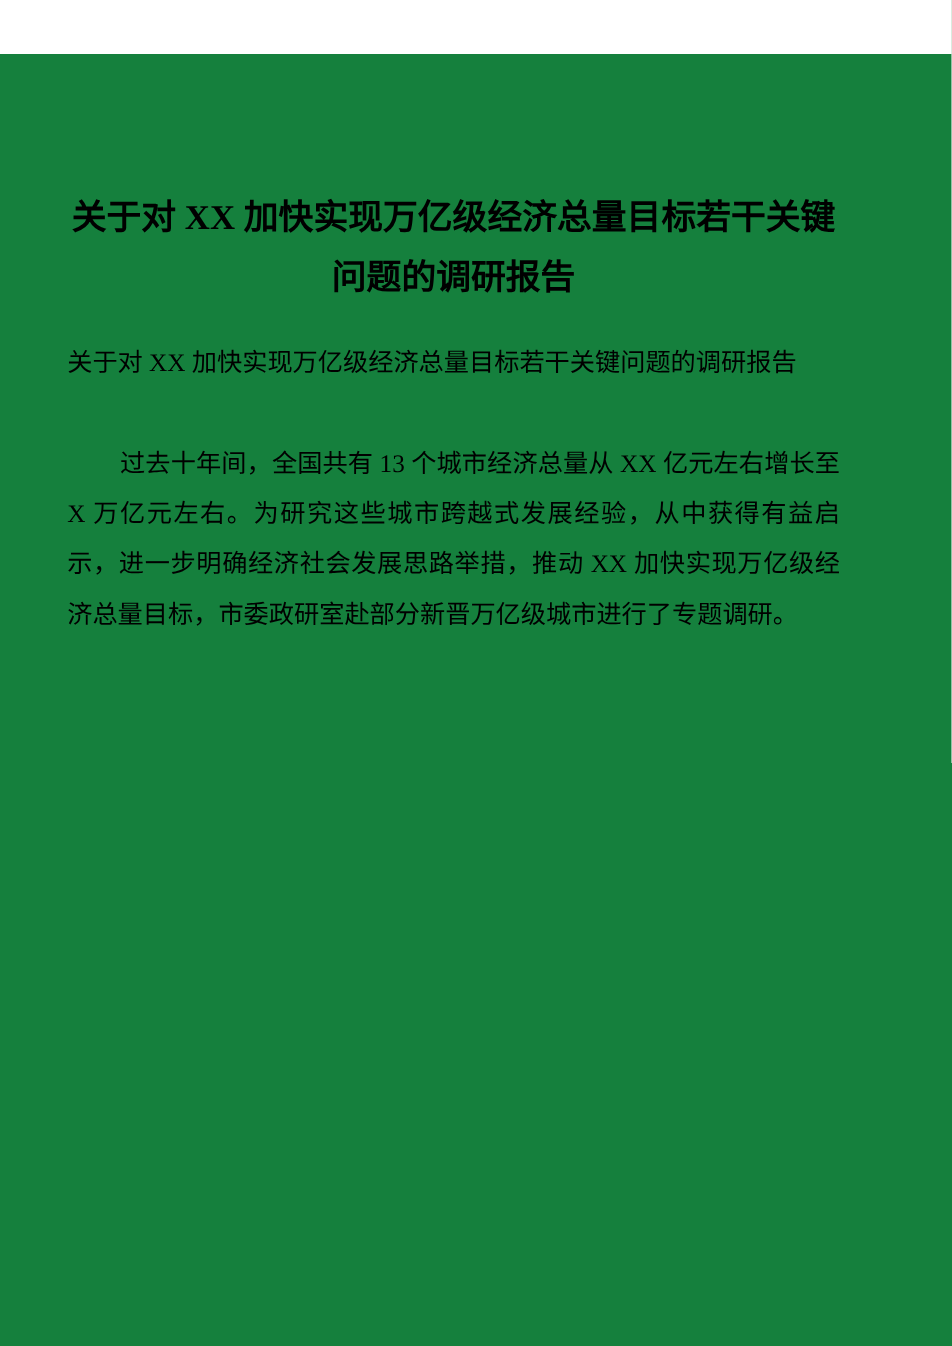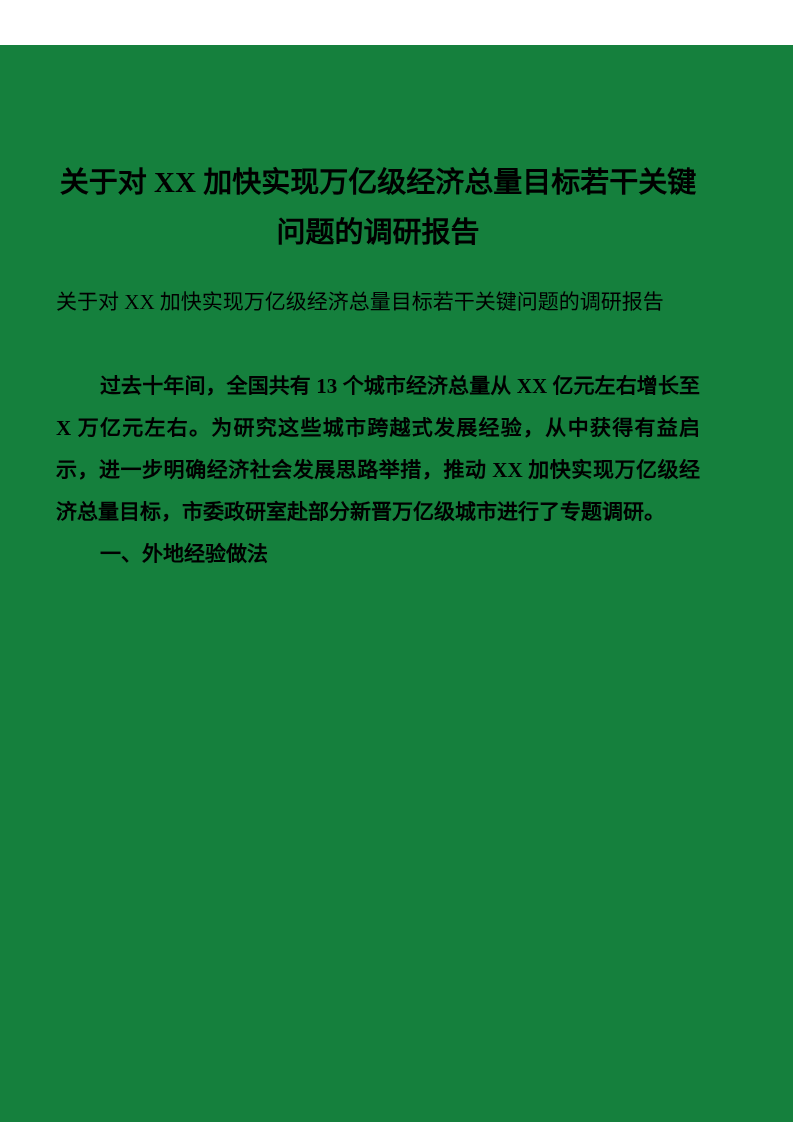--- a/index.html
+++ b/index.html
@@ -31,29 +31,27 @@
     font-size: 21px;
     line-height: 42px;
     text-align: justify;
   }
   .para {
     margin: 0;
     font-size: 21px;
     line-height: 42px;
     text-align: justify;
     text-indent: 44px;
-    font-weight: bold;
   }
 </style>
 </head>
 <body>
 
 <div class="page">
   <h1 class="doc-title">关于对 XX 加快实现万亿级经济总量目标若干关键问题的调研报告</h1>
 
   <p class="doc-subtitle">关于对 XX 加快实现万亿级经济总量目标若干关键问题的调研报告</p>
 
   <p class="para">过去十年间，全国共有 13 个城市经济总量从 XX 亿元左右增长至 X 万亿元左右。为研究这些城市跨越式发展经验，从中获得有益启示，进一步明确经济社会发展思路举措，推动 XX 加快实现万亿级经济总量目标，市委政研室赴部分新晋万亿级城市进行了专题调研。</p>
 
-  <p class="para">一、外地经验做法</p>
 
 
 </div>
 
 </body></html>

